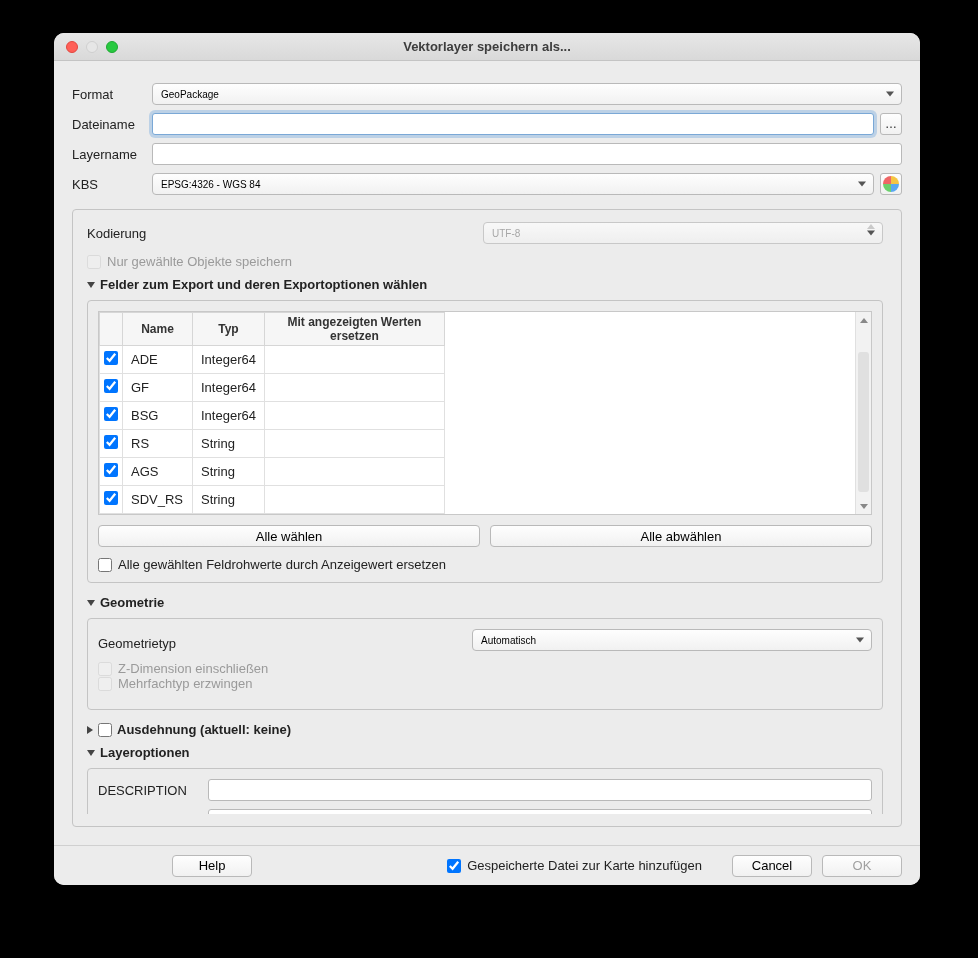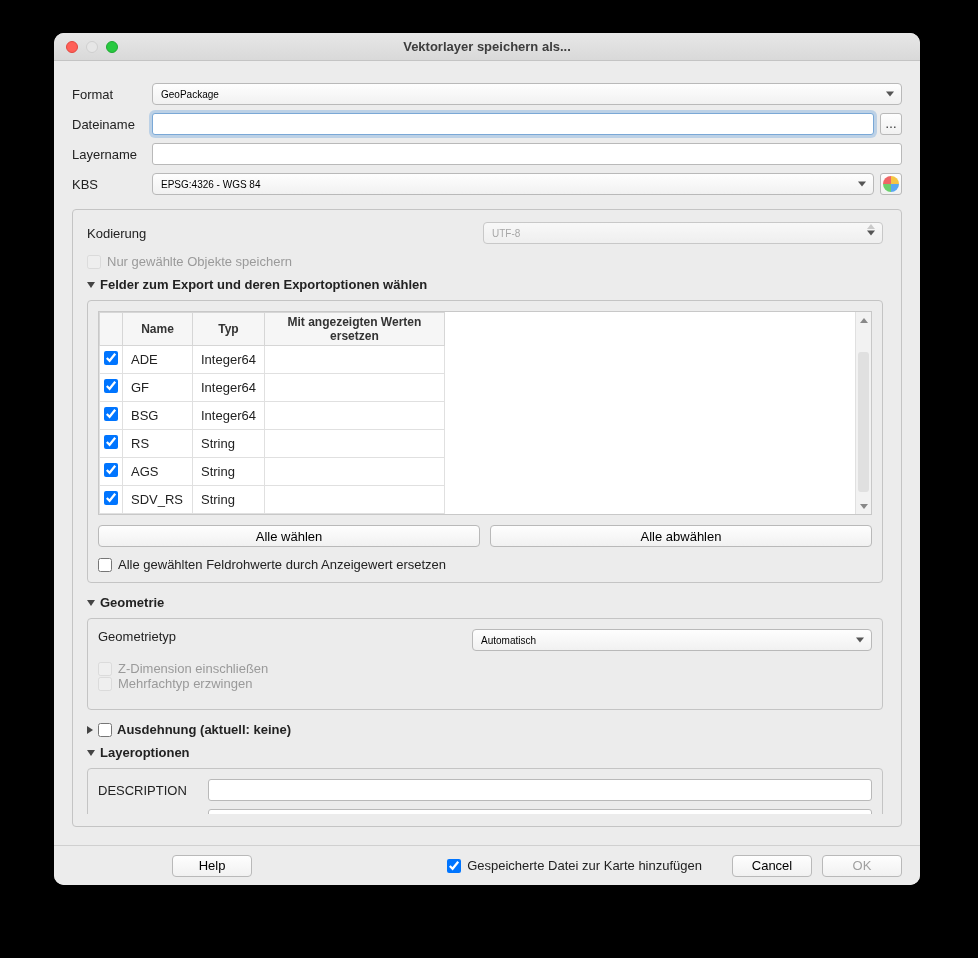--- a/index.html
+++ b/index.html
@@ -207,21 +207,21 @@
     height:22px;
     border:1px solid #b9b9b9;
     border-radius:4px;
     background:linear-gradient(#fefefe,#f1f1f1);
     font-size:13px;
     padding:0 16px;
     display:inline-flex; align-items:center; justify-content:center;
   }
   .btn.flex { flex:1; }
   .btn-row { display:flex; gap:10px; margin:10px 0;}
-  .geom-row { display:flex; align-items:flex-start; margin-bottom:10px;}
+  .geom-row { display:flex; align-items:flex-end; margin-bottom:10px;}
   .geom-row .lab { flex:1;}
   .geom-row .combo-wrap { width:400px; flex:none;}
   .layeropt-row { display:flex; align-items:center; margin-bottom:8px;}
   .layeropt-row .lab { width:110px;}
   .footer {
     height:40px; border-top:1px solid #d0d0d0;
     display:flex; align-items:center; padding:0 18px;
     background:#ececec;
   }
   .footer .spacer { flex:1;}

